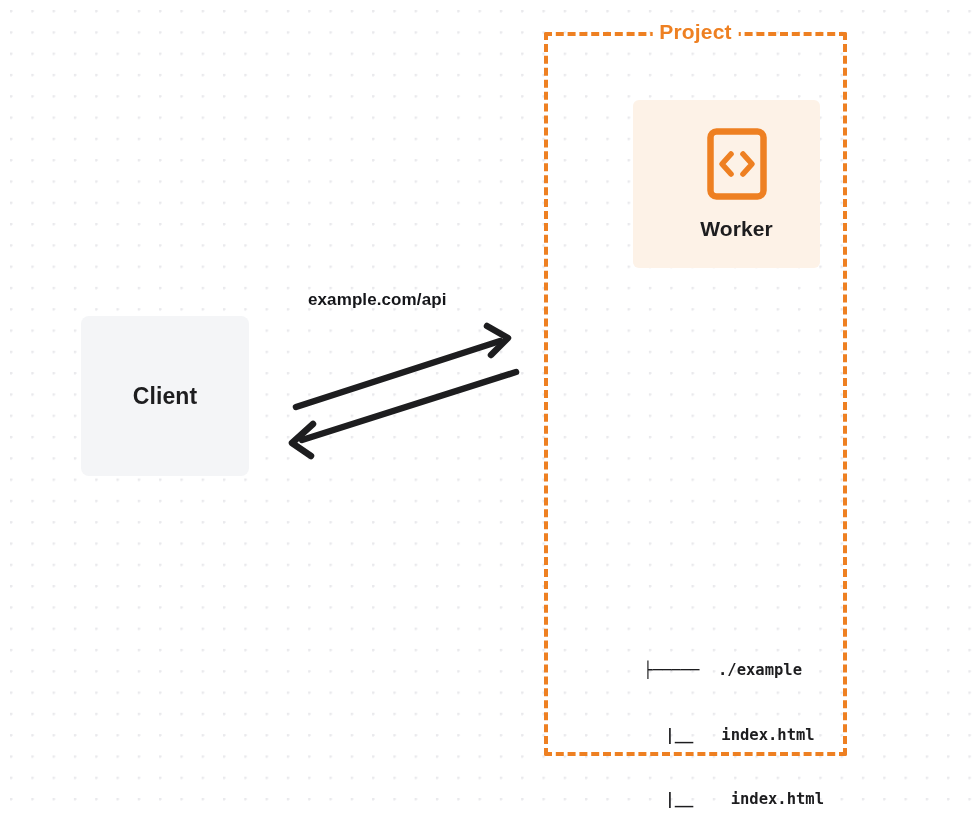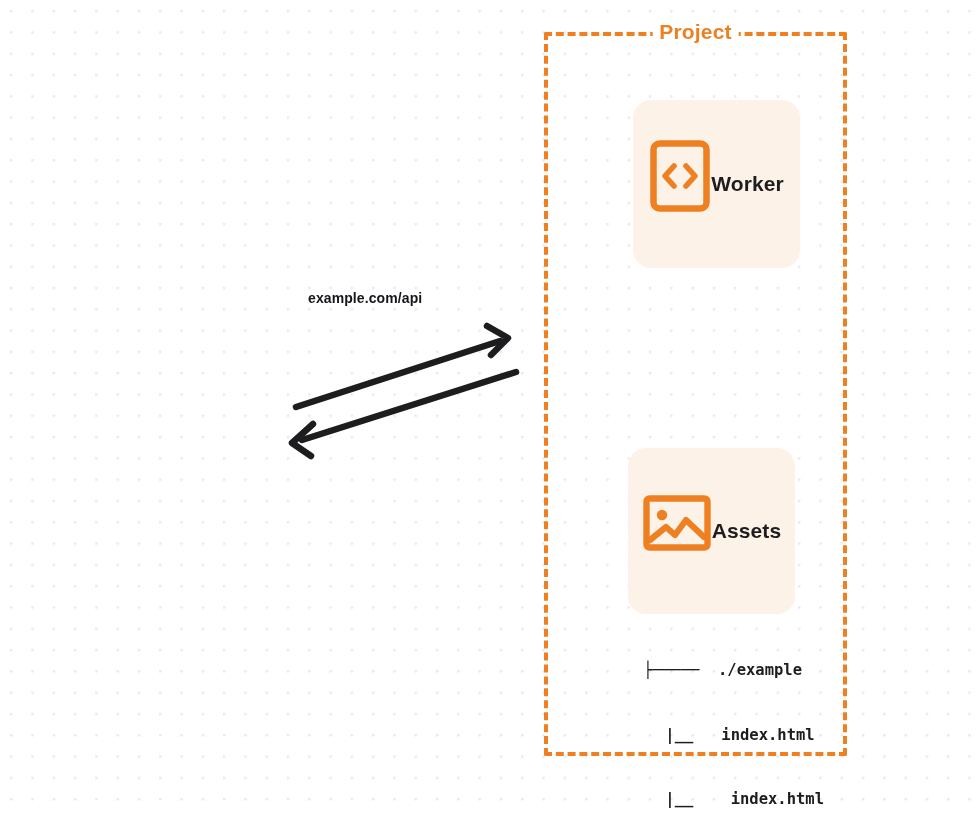--- a/index.html
+++ b/index.html
@@ -52,21 +52,21 @@
     left: 0;
     top: 0;
     width: 980px;
     height: 818px;
     pointer-events: none;
   }
   .arrow-label {
     position: absolute;
     left: 308px;
     top: 290px;
-    font-size: 14px;
+    font-size: 17px;
     font-weight: 700;
     color: #15161a;
     letter-spacing: 0.1px;
     white-space: nowrap;
   }
 
   
   .project-box {
     position: absolute;
     left: 544px;
@@ -88,24 +88,26 @@
     font-weight: 700;
     color: #ee8022;
     letter-spacing: 0.2px;
     white-space: nowrap;
   }
 
   
   .card {
     position: absolute;
     background: #fdf2e7;
-    border-radius: 18px;
+    border-radius: 6px;
     display: flex;
+    flex-direction: column;
     align-items: center;
     justify-content: center;
+    padding-left: 20px;
   }
   .card-worker {
     left: 633px;
     top: 100px;
     width: 167px;
     height: 168px;
   }
   .card-assets {
     left: 628px;
     top: 448px;
@@ -139,20 +141,23 @@
   .tree-row {
     display: block;
     text-align: right;
   }
 </style>
 </head>
 <body>
 
 <div id="canvas">
 
+  <div class="client-node">
+    <span class="client-label">Client</span>
+  </div>
 
   <svg class="arrows-layer" viewBox="0 0 980 818" width="980" height="818" xmlns="http://www.w3.org/2000/svg">
 
     <g>
       <line x1="296" y1="407" x2="500" y2="341" stroke="#1d1d1f" stroke-width="6.5" stroke-linecap="round"></line>
       <polyline points="487,326 508,338 491,355" fill="none" stroke="#1d1d1f" stroke-width="6.5" stroke-linecap="round" stroke-linejoin="round"></polyline>
     </g>
 
     <g>
       <line x1="516" y1="372" x2="302" y2="440" stroke="#1d1d1f" stroke-width="6.5" stroke-linecap="round"></line>
@@ -168,28 +173,20 @@
 
   <div class="card card-worker">
     <svg class="card-icon" width="62" height="74" viewBox="0 0 62 74" xmlns="http://www.w3.org/2000/svg">
       <rect x="4.5" y="4.5" width="53" height="65" rx="6" ry="6" fill="none" stroke="#ee8022" stroke-width="6.5"></rect>
       <polyline points="25,27 16,37 25,47" fill="none" stroke="#ee8022" stroke-width="5.6" stroke-linecap="round" stroke-linejoin="round"></polyline>
       <polyline points="37,27 46,37 37,47" fill="none" stroke="#ee8022" stroke-width="5.6" stroke-linecap="round" stroke-linejoin="round"></polyline>
     </svg>
     <span class="card-label">Worker</span>
   </div>
 
-  <div class="card card-assets">
-    <svg class="card-icon" width="70" height="60" viewBox="0 0 70 60" xmlns="http://www.w3.org/2000/svg">
-      <rect x="4.5" y="5.5" width="61" height="49" rx="3" ry="3" fill="none" stroke="#ee8022" stroke-width="6.4"></rect>
-      <circle cx="20" cy="22" r="5.2" fill="#ee8022"></circle>
-      <polyline points="8,47 24,34 33,42 44,27 62,44" fill="none" stroke="#ee8022" stroke-width="6.2" stroke-linecap="round" stroke-linejoin="round"></polyline>
-    </svg>
-    <span class="card-label">Assets</span>
-  </div>
 
   <div class="file-tree">
     <span class="tree-row">├─────  ./example</span>
     <span class="tree-row">       |__   index.html</span>
     <span class="tree-row">       |__    index.html</span>
     
   </div>
 
 </div>
 

